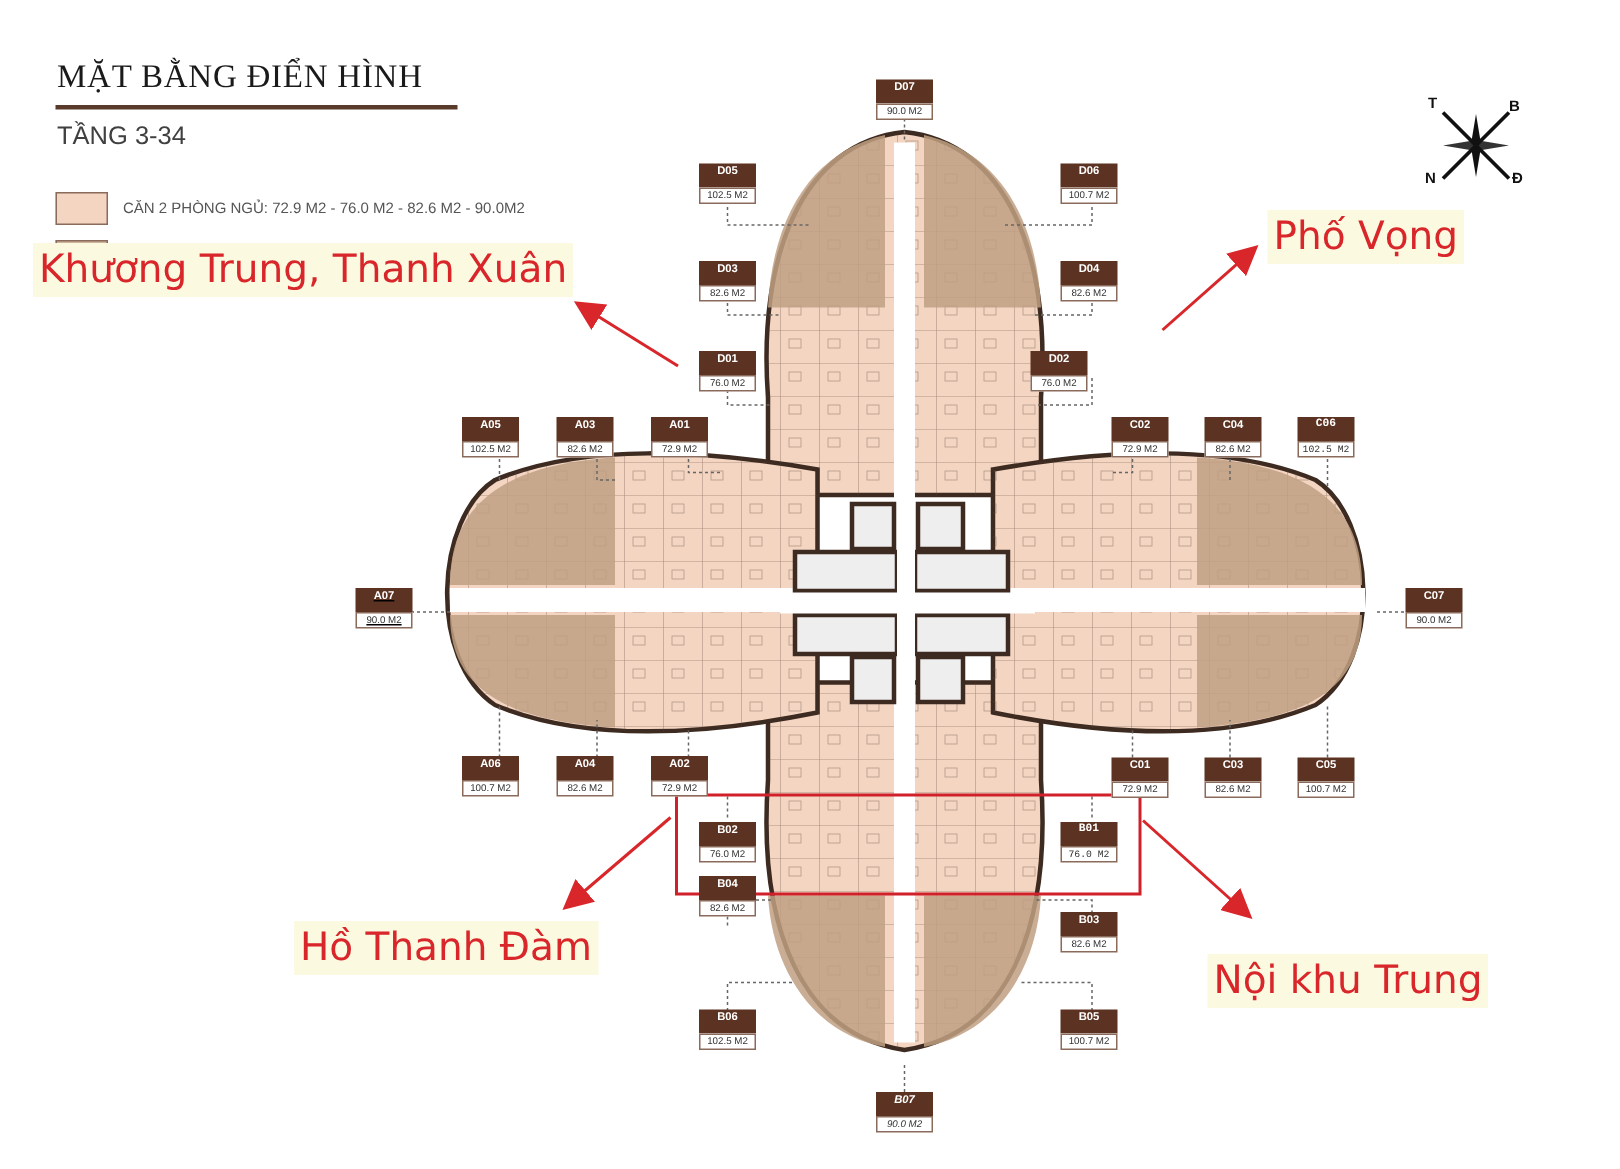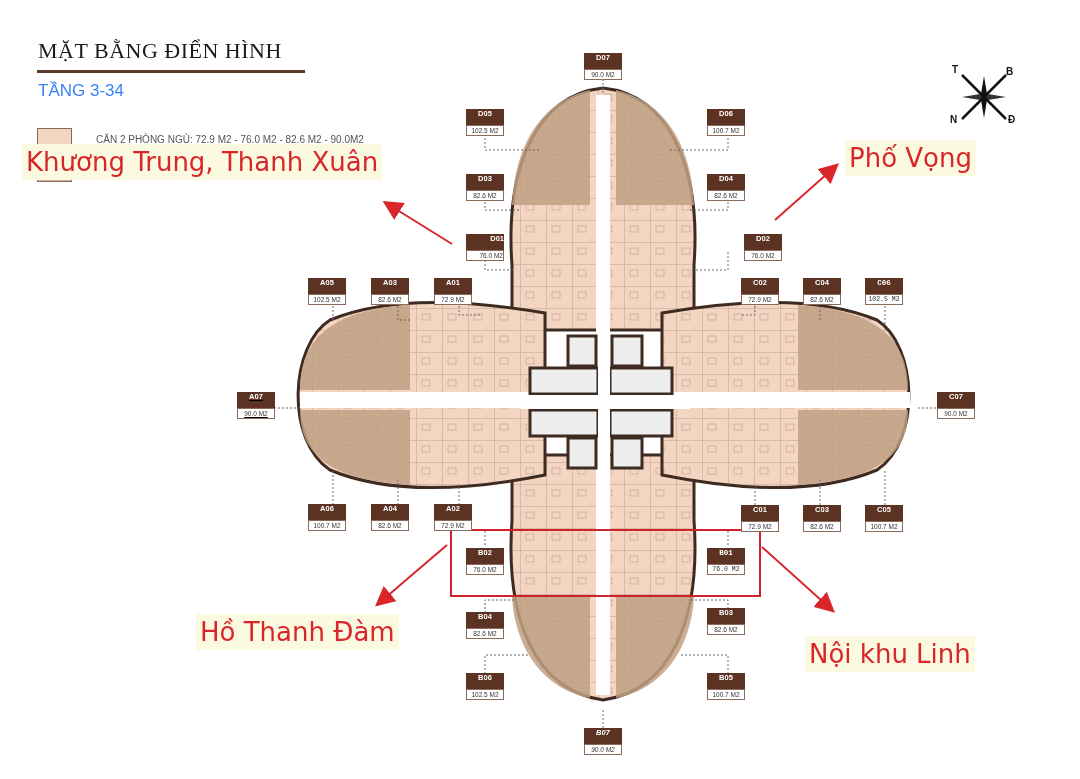--- a/index.html
+++ b/index.html
@@ -1,23 +1,23 @@
 <!DOCTYPE html>
 <html><head>
 <meta charset="utf-8">
 <style>
   * { margin: 0; padding: 0; box-sizing: border-box; }
   html, body { width: 1080px; height: 779px; background: #ffffff; overflow: hidden; }
   body { position: relative; font-family: "Liberation Sans", sans-serif; }
 
   .title { position: absolute; left: 38px; top: 38px; font-family: "Liberation Serif", serif; font-size: 22px; color: #1a1a1a; letter-spacing: 0.5px; }
   .title-rule { position: absolute; left: 37px; top: 70px; width: 268px; height: 3px; background: #5a3a2a; }
-  .subtitle { position: absolute; left: 38px; top: 81px; font-size: 17px; color: #3b82f6; }
-
-  .legend-row { position: absolute; left: 37px; display: flex; align-items: center; gap: 24px; font-size: 10px; color: #555; }
+  .subtitle { position: absolute; left: 38px; top: 81px; font-size: 17px; color: #404040; }
+
+  .legend-row { position: absolute; left: 37px; display: flex; align-items: center; gap: 10px; font-size: 10px; color: #555; }
   .legend-swatch { width: 35px; height: 22px; border: 1px solid #8a6a5a; }
 
   .plan { position: absolute; left: 0; top: 0; width: 1080px; height: 779px; }
 
   .unit-label { position: absolute; width: 38px; text-align: center; font-size: 7px; }
   .unit-label .code { background: #5c3322; color: #fff; font-weight: bold; height: 16px; line-height: 10px; font-size: 7.5px; }
   .unit-label .area { background: #fff; color: #333; border: 1px solid #8a6a5a; height: 11px; line-height: 9px; font-size: 6.5px; }
 
   .annot { position: absolute; color: #d8262a; background: #fbf9e0; font-family: "DejaVu Sans", sans-serif; font-size: 26px; padding: 0 4px; line-height: 36px; white-space: nowrap; }
 
@@ -153,25 +153,25 @@
     <div class="area">100.7 M2</div>
   </div>
 <div class="unit-label" style="left:466px; top:174px;">
     <div class="code">D03</div>
     <div class="area">82.6 M2</div>
   </div>
 <div class="unit-label" style="left:707px; top:174px;">
     <div class="code">D04</div>
     <div class="area">82.6 M2</div>
   </div>
-<div class="unit-label" style="left:466px; top:234px;text-align:right;">
+<div class="unit-label" style="left:466px; top:234px;">
     <div class="code">D01</div>
     <div class="area">76.0 M2</div>
   </div>
-<div class="unit-label" style="left:744px; top:234px;">
+<div class="unit-label" style="left:687px; top:234px;">
     <div class="code">D02</div>
     <div class="area">76.0 M2</div>
   </div>
 
 <div class="unit-label" style="left:308px; top:278px;">
     <div class="code">A05</div>
     <div class="area">102.5 M2</div>
   </div>
 <div class="unit-label" style="left:371px; top:278px;">
     <div class="code">A03</div>
@@ -228,21 +228,21 @@
   </div>
 
 <div class="unit-label" style="left:466px; top:548px;">
     <div class="code">B02</div>
     <div class="area">76.0 M2</div>
   </div>
 <div class="unit-label" style="left:707px; top:548px;font-family:Liberation Mono, monospace;">
     <div class="code">B01</div>
     <div class="area">76.0 M2</div>
   </div>
-<div class="unit-label" style="left:466px; top:612px;">
+<div class="unit-label" style="left:466px; top:584px;">
     <div class="code">B04</div>
     <div class="area">82.6 M2</div>
   </div>
 <div class="unit-label" style="left:707px; top:608px;">
     <div class="code">B03</div>
     <div class="area">82.6 M2</div>
   </div>
 <div class="unit-label" style="left:466px; top:673px;">
     <div class="code">B06</div>
     <div class="area">102.5 M2</div>
@@ -264,16 +264,16 @@
     <polygon points="58,35 40,38 37,35 40,32" fill="#333"></polygon>
     <line x1="14" y1="13" x2="58" y2="57" stroke="#111" stroke-width="2.5"></line>
     <line x1="58" y1="13" x2="14" y2="57" stroke="#111" stroke-width="2.5"></line>
   </svg>
   <span style="left:4px; top:2px;">T</span>
   <span style="left:58px; top:4px;">B</span>
   <span style="left:2px; top:52px;">N</span>
   <span style="left:60px; top:52px;">Đ</span>
 </div>
 
-<div class="annot" style="left:22px; top:144px;">Khương Trung, Thanh Xuân</div>
+<div class="annot" style="left:22px; top:162px;">Khương Trung, Thanh Xuân</div>
 <div class="annot" style="left:845px; top:140px;">Phố Vọng</div>
 <div class="annot" style="left:196px; top:614px;">Hồ Thanh Đàm</div>
-<div class="annot" style="left:805px; top:636px;">Nội khu Linh</div>
+<div class="annot" style="left:805px; top:636px;">Nội khu Trung</div>
 
 </body></html>

